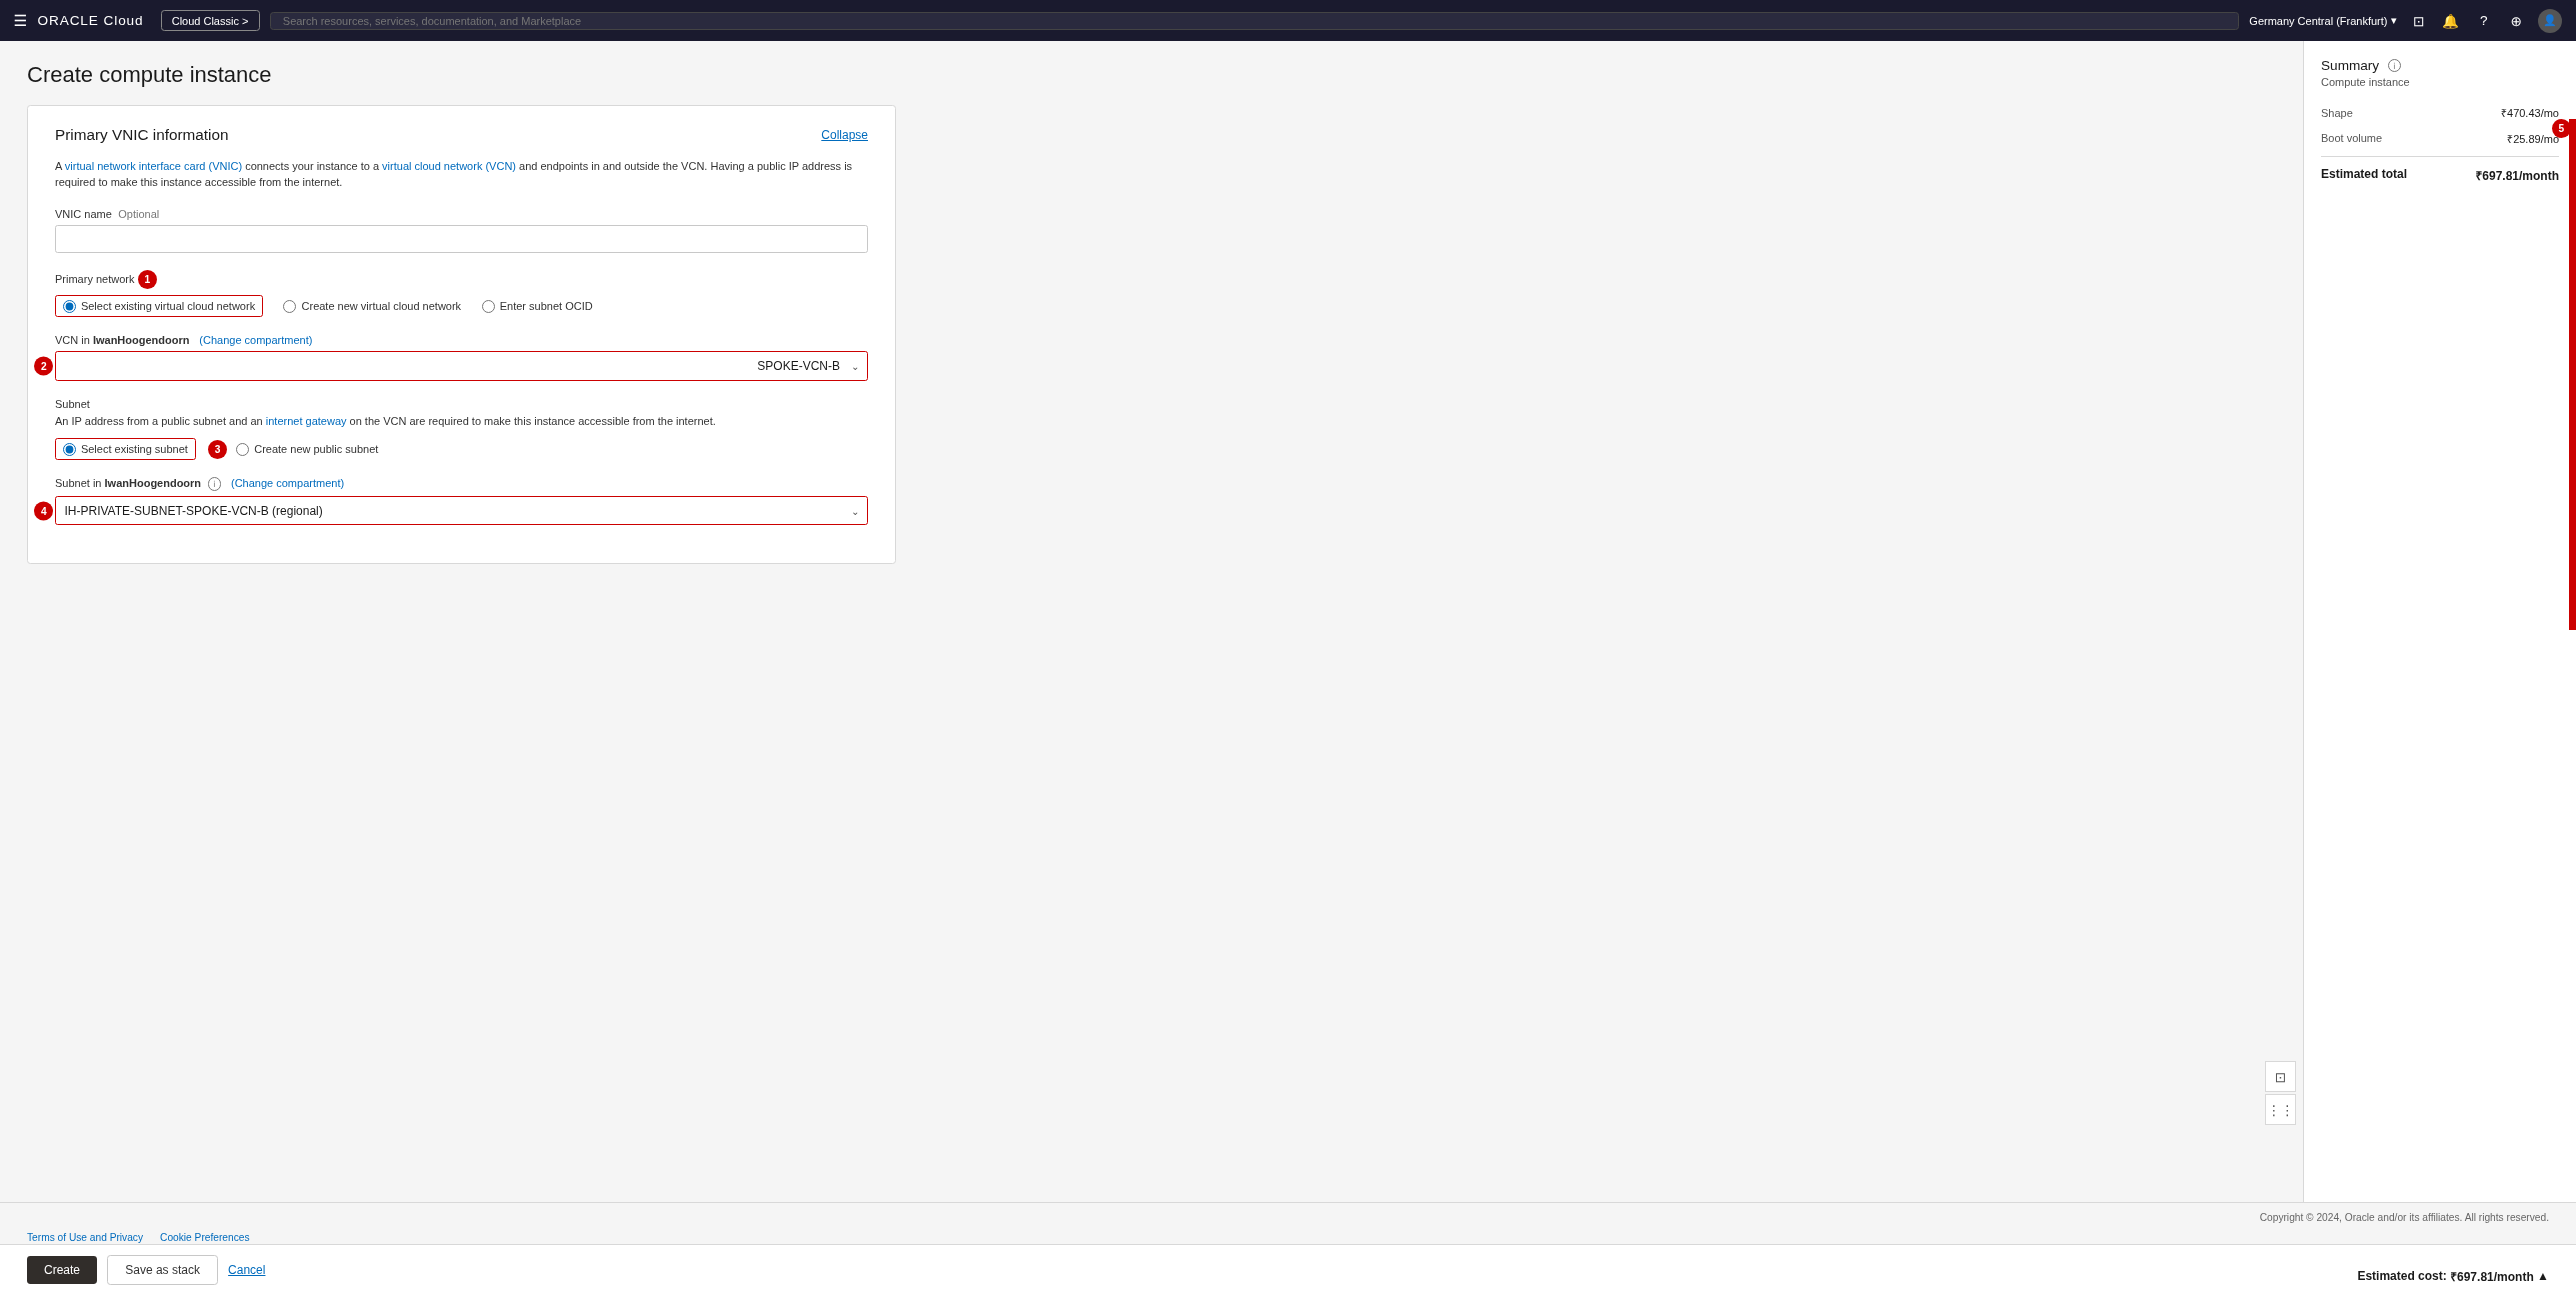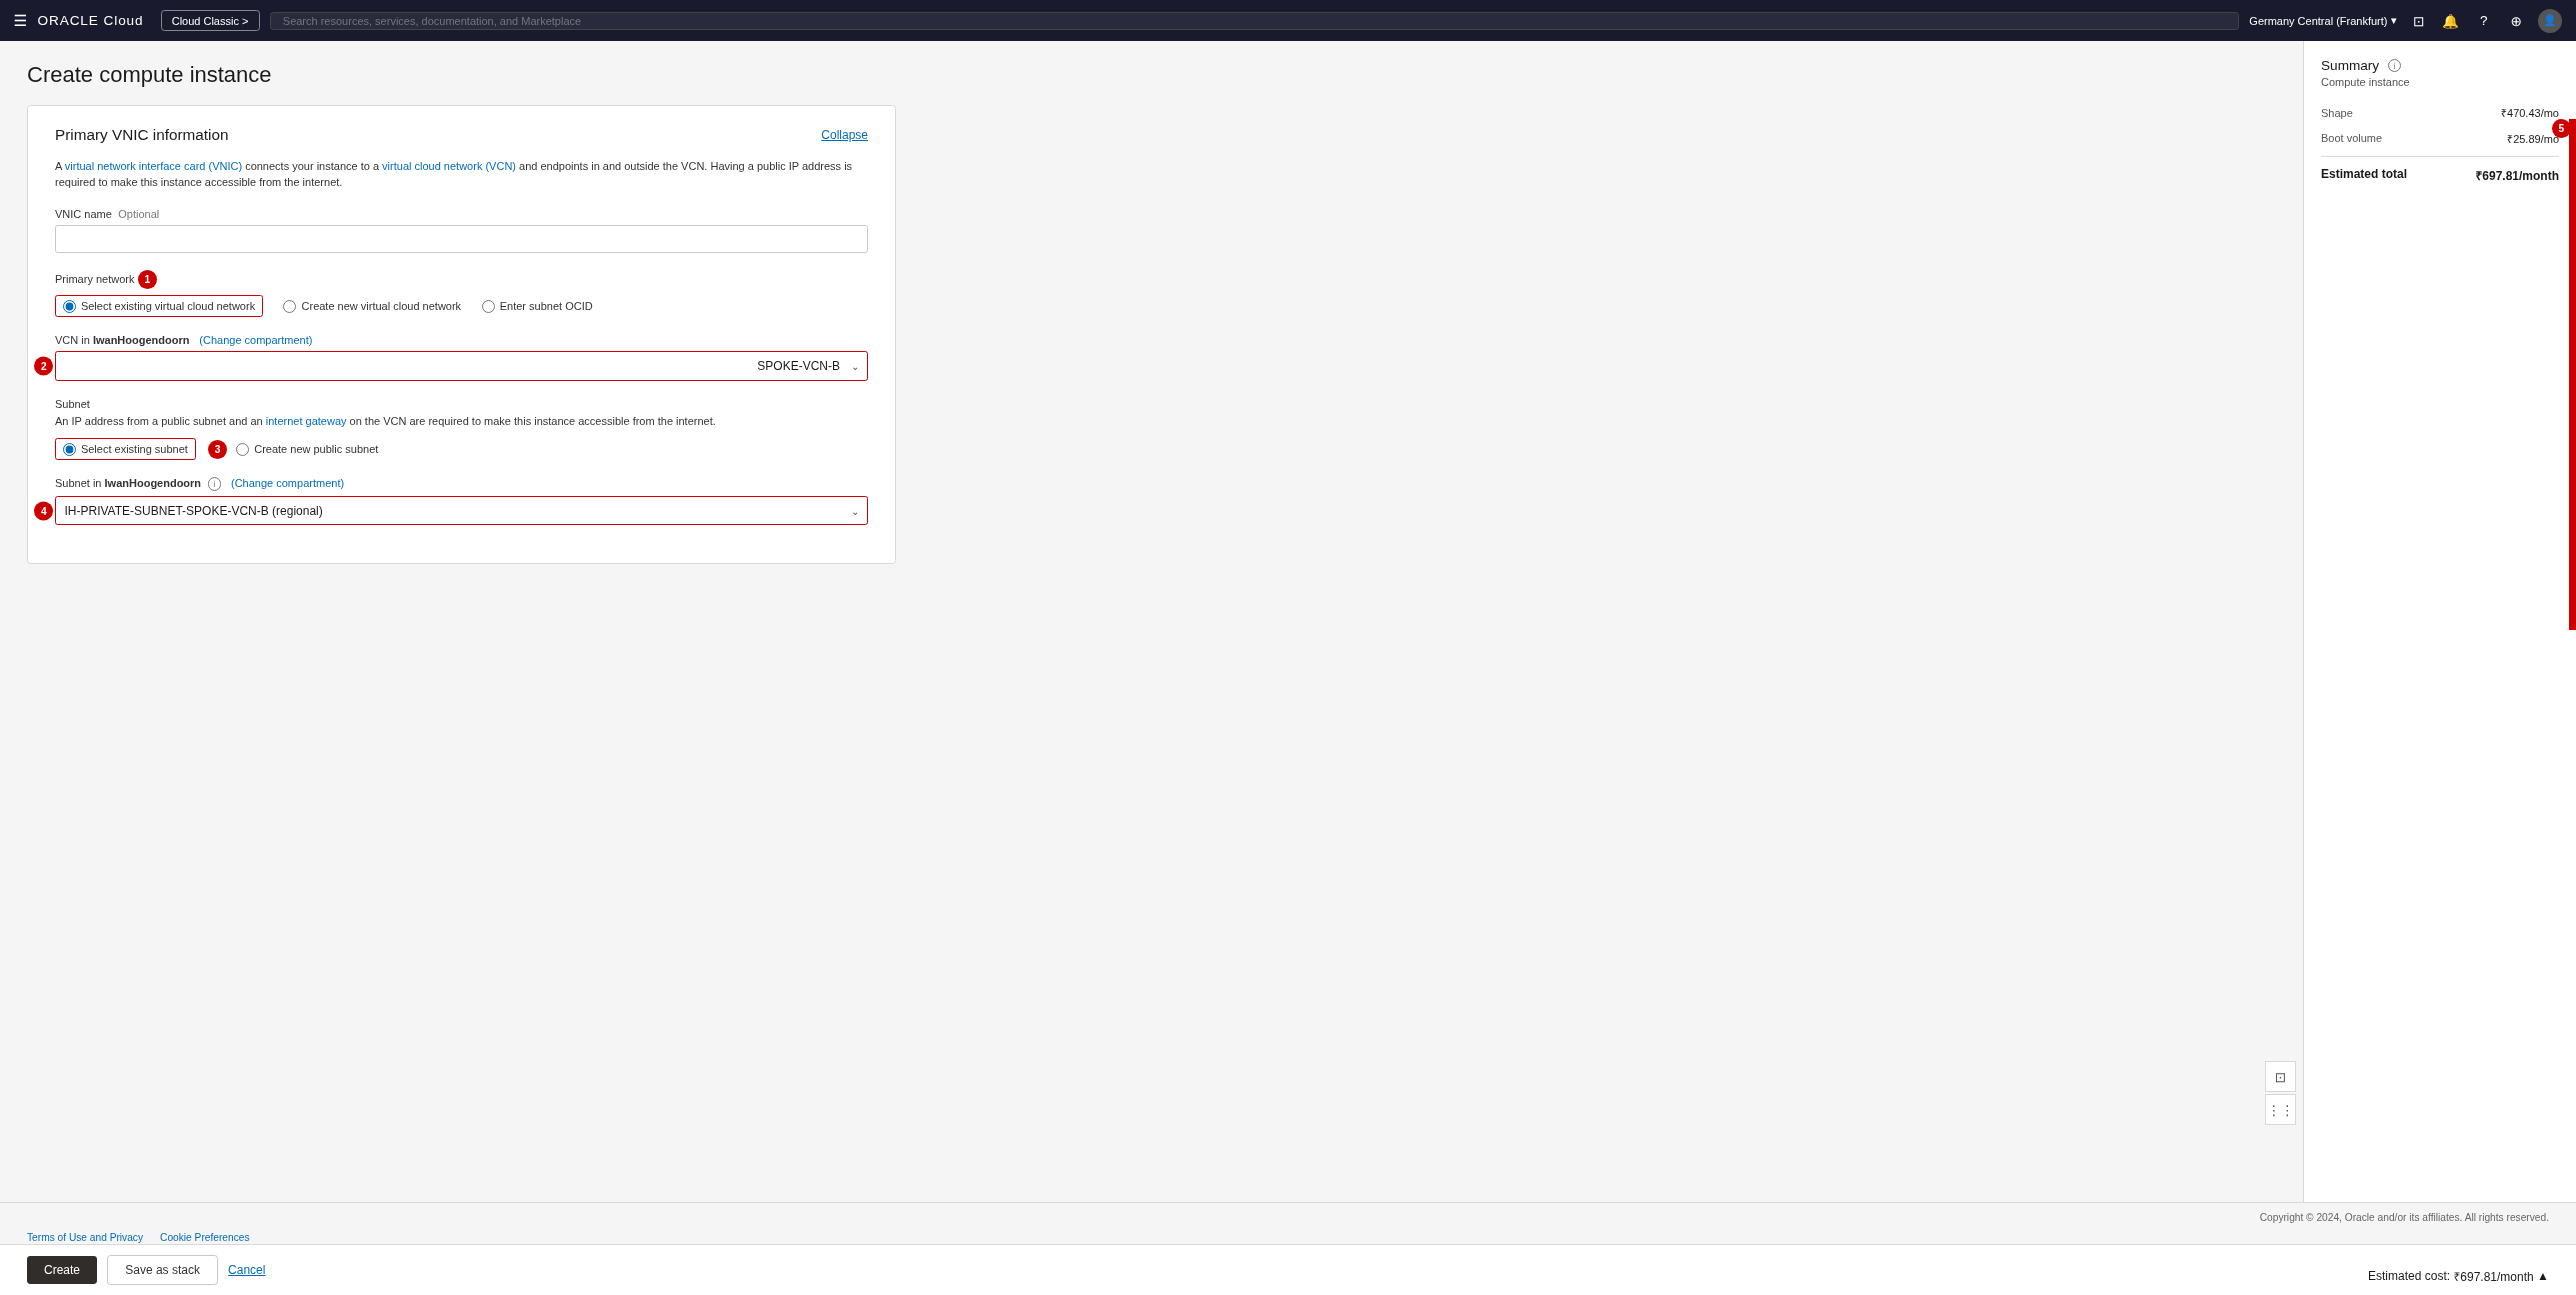--- a/index.html
+++ b/index.html
@@ -309,21 +309,21 @@
       background: none;
       border: none;
       color: #006bbd;
       text-decoration: underline;
       cursor: pointer;
       font-size: 12px;
     }
     .estimated-cost-right {
       margin-left: auto;
       font-size: 12px;
-      font-weight: 400;
+      font-weight: 700;
       color: #1a1a1a;
       display: flex;
       align-items: center;
       gap: 3.4px;
       margin-top: 12px;
     }
 
     
     .footer {
       background: #f5f5f5;

